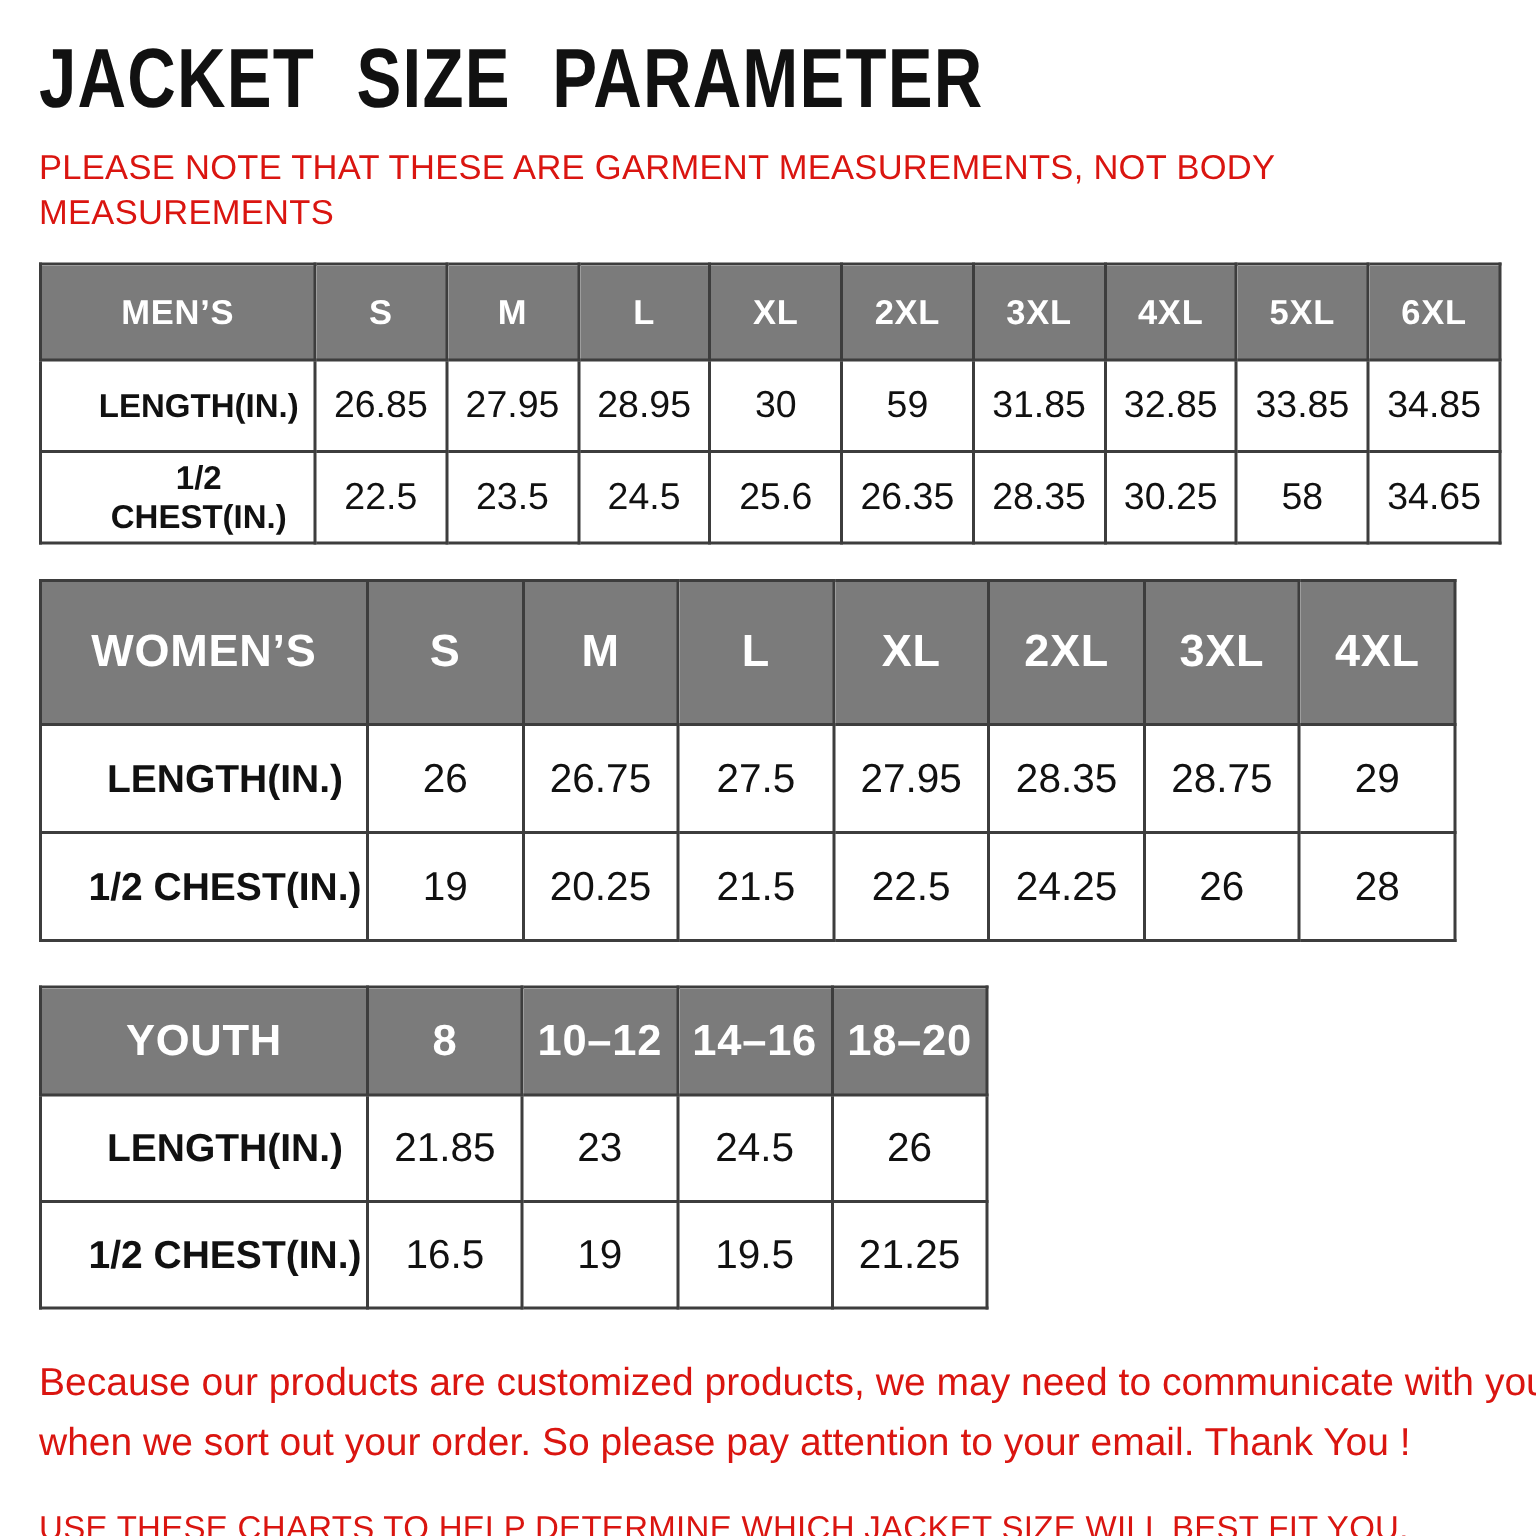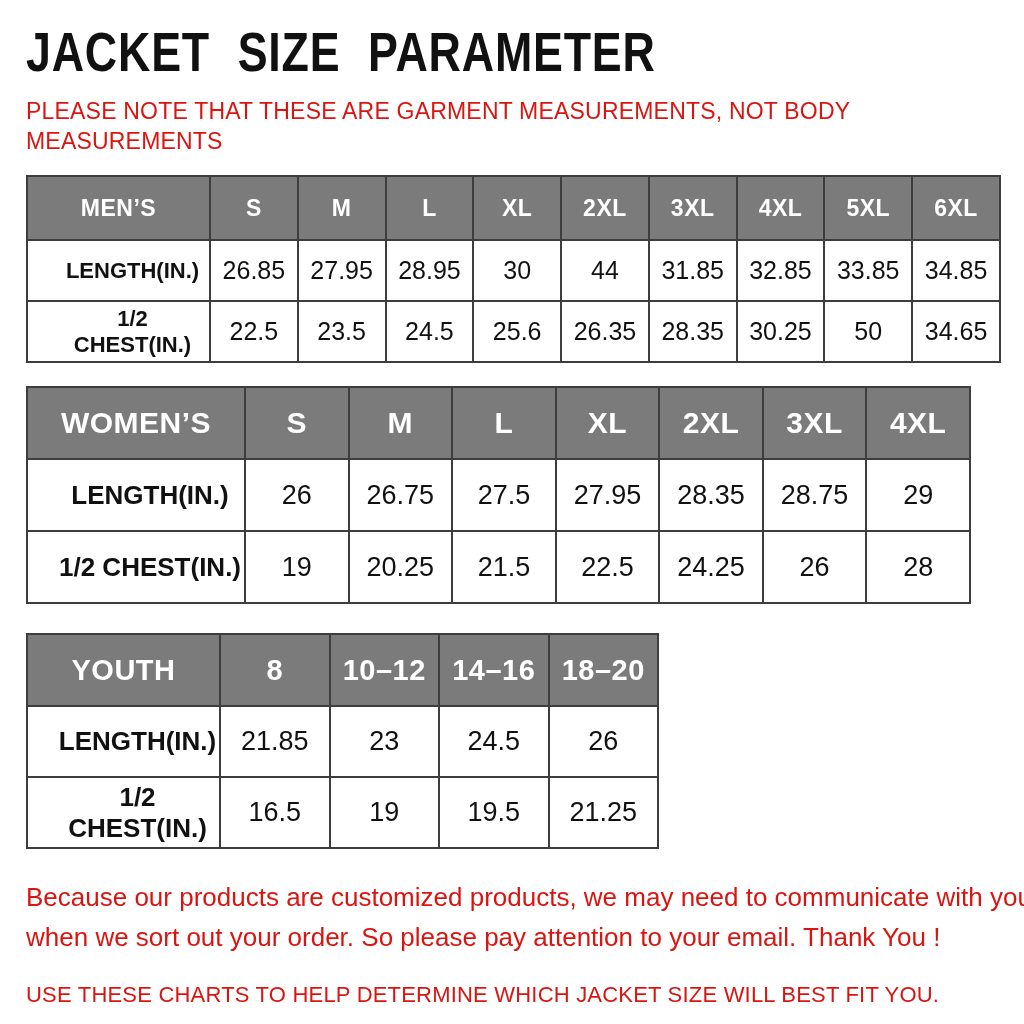--- a/index.html
+++ b/index.html
@@ -63,28 +63,28 @@
   .t-men{width:975px;margin-top:19px;}
   .t-men th:first-child{width:183px;}
   .t-men thead tr{height:64px;margin-top:42px;}
   .t-men tbody tr{height:61px;}
   .t-men th{font-size:23px;letter-spacing:0.5px;}
   .t-men td.rowlabel{font-size:22px;}
   .t-men td.val{font-size:25px;}
 
   .t-women{width:945px;margin-top:23px;}
   .t-women th:first-child{width:218px;}
-  .t-women thead tr{height:72px;}
+  .t-women thead tr{height:96px;}
   .t-women tbody tr{height:72px;}
   .t-women th{font-size:30px;letter-spacing:0.5px;}
   .t-women td.rowlabel{font-size:26px;}
   .t-women td.val{font-size:27px;}
 
   .t-youth{width:633px;margin-top:29px;}
-  .t-youth th:first-child{width:193px;}
+  .t-youth th:first-child{width:218px;}
   .t-youth thead tr{height:72px;}
   .t-youth tbody tr{height:71px;}
   .t-youth th{font-size:29px;letter-spacing:0.5px;}
   .t-youth td.rowlabel{font-size:26px;}
   .t-youth td.val{font-size:27px;}
 
   .note-bottom{
     margin-top:28px;
     color:var(--red);
     font-size:26px;
@@ -127,36 +127,36 @@
           <th class="size">6XL</th>
         </tr>
       </thead>
       <tbody>
         <tr>
           <td class="rowlabel">LENGTH(IN.)</td>
           <td class="val">26.85</td>
           <td class="val">27.95</td>
           <td class="val">28.95</td>
           <td class="val">30</td>
-          <td class="val">44</td>
+          <td class="val">59</td>
           <td class="val">31.85</td>
           <td class="val">32.85</td>
           <td class="val">33.85</td>
           <td class="val">34.85</td>
         </tr>
         <tr>
           <td class="rowlabel">1/2 CHEST(IN.)</td>
           <td class="val">22.5</td>
           <td class="val">23.5</td>
           <td class="val">24.5</td>
           <td class="val">25.6</td>
           <td class="val">26.35</td>
           <td class="val">28.35</td>
           <td class="val">30.25</td>
-          <td class="val">50</td>
+          <td class="val">58</td>
           <td class="val">34.65</td>
         </tr>
       </tbody>
     </table>
 
   <table class="t-women">
       <thead>
         <tr>
           <th class="group">WOMEN’S</th>
           <th class="size">S</th>

